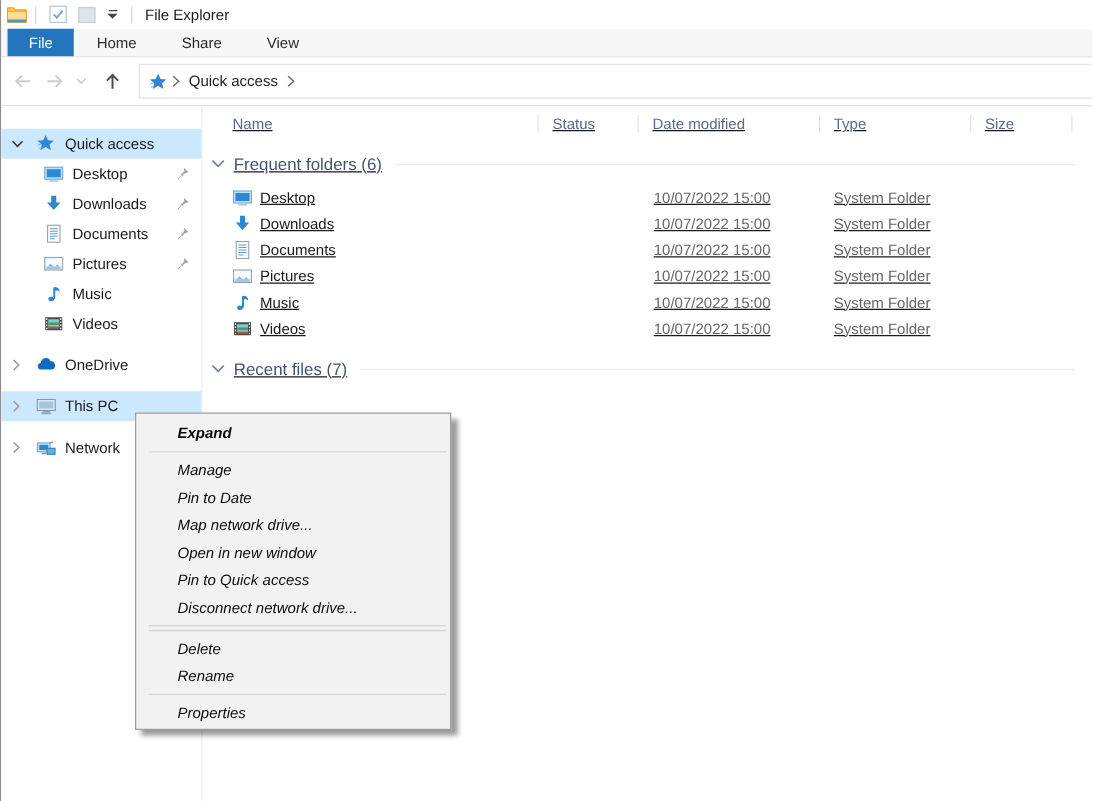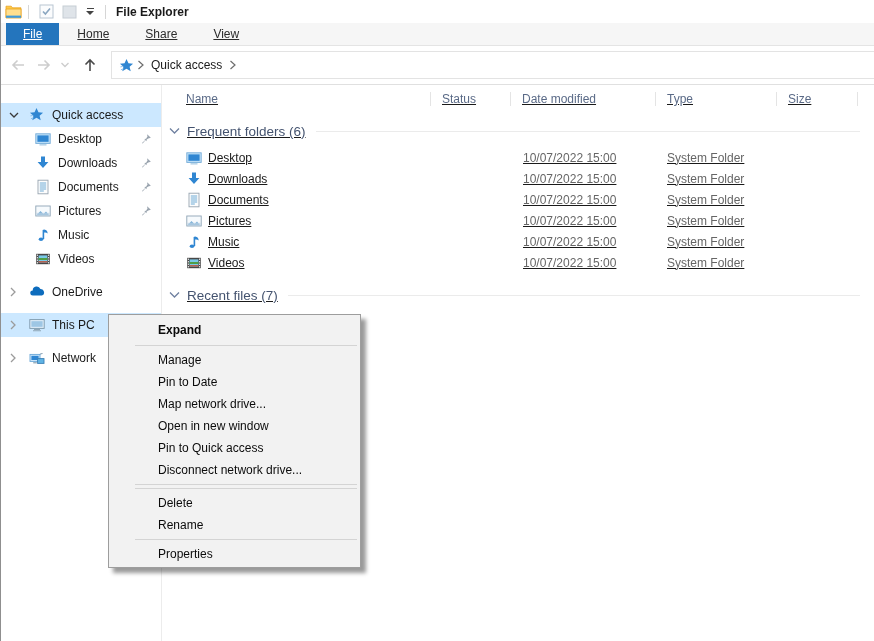--- a/index.html
+++ b/index.html
@@ -12,25 +12,25 @@
   }
 
   
   .titlebar { height:23px; display:flex; align-items:center; padding-left:4px; background:#fff; }
   .titlebar .app-logo { width:17px; height:15px; display:inline-flex; }
   .tb-sep { width:1px; height:14px; background:#d6d6d6; margin:0 6px; }
   .qat-btn { width:17px; height:17px; display:inline-flex; align-items:center; justify-content:center; margin:0 3px; }
   .qat-arrow { display:inline-flex; flex-direction:column; align-items:center; margin:0 5px; }
   .qat-arrow .bar { width:7px; height:1px; background:#444; margin-bottom:2px; }
   .qat-arrow .tri { width:0; height:0; border-left:4px solid transparent; border-right:4px solid transparent; border-top:4px solid #444; }
-  .window-title { margin-left:4px; color:#1a1a1a;font-weight:bold; }
+  .window-title { margin-left:4px; color:#1a1a1a; }
 
   
   .ribbon-tabs { height:23px; background:#f6f6f6; border-bottom:1px solid #e4e4e4; display:flex; align-items:stretch; padding-left:5px; }
-  .rtab { padding:0 18px; display:flex; align-items:center; color:#2b2b2b;text-decoration:underline; }
+  .rtab { padding:0 18px; display:flex; align-items:center; color:#2b2b2b; }
   .rtab.active { background:#2475bd; color:#fff; padding:0 17px; }
 
   
   .navbar { height:39px; background:#fff; border-bottom:1px solid #e0e0e0; display:flex; align-items:center; }
   .nav-btn { width:26px; height:26px; display:flex; align-items:center; justify-content:center; }
   .nav-btn.small { width:16px; }
   .addr-box { flex:1; height:28px; border:1px solid #e3e3e3; border-right:none; margin-left:8px; display:flex; align-items:center; padding-left:7px; background:#fff; }
   .addr-box .crumb-txt { margin:0 4px; color:#1a1a1a; }
   .crumb-chev { display:inline-flex; margin:0 3px; }
 
@@ -59,24 +59,24 @@
   .section-header .rule { flex:1; border-top:1px solid #ebebeb; margin-left:10px; }
 
   .file-row { display:grid; grid-template-columns:269px 80px 145px 121px 81px 1fr; height:21px; align-items:center; }
   .cell-name { display:flex; align-items:center; padding-left:24px; color:#1a1a1a; }
   .cell-name .f-icon { width:16px; height:16px; display:inline-flex; margin-right:6px; flex:none; }
   .cell-dim { color:#666; padding-left:12px; }
   .cell-type { color:#666; padding-left:11px; }
 
   
   .ctx-menu {
-    position:absolute; left:107px; top:314px; width:253px;
+    position:absolute; left:107px; top:330px; width:253px;
     background:#f2f2f2; border:1px solid #9d9d9d;
     box-shadow:5px 5px 4px rgba(0,0,0,0.4);
-    padding:3px 0 2px 16px; z-index:10;
+    padding:3px 0 2px 0; z-index:10;font-style:italic;
   }
   .ctx-item { height:22px; line-height:22px; padding-left:33px; color:#0b0b0b; }
   .ctx-item.bold { font-weight:bold; height:24px; line-height:24px; }
   .ctx-sep { border-top:1px solid #d4d4d4; margin:3px 3px 3px 10px; }
 </style>
 </head>
 <body>
 
 <div class="window">
 

